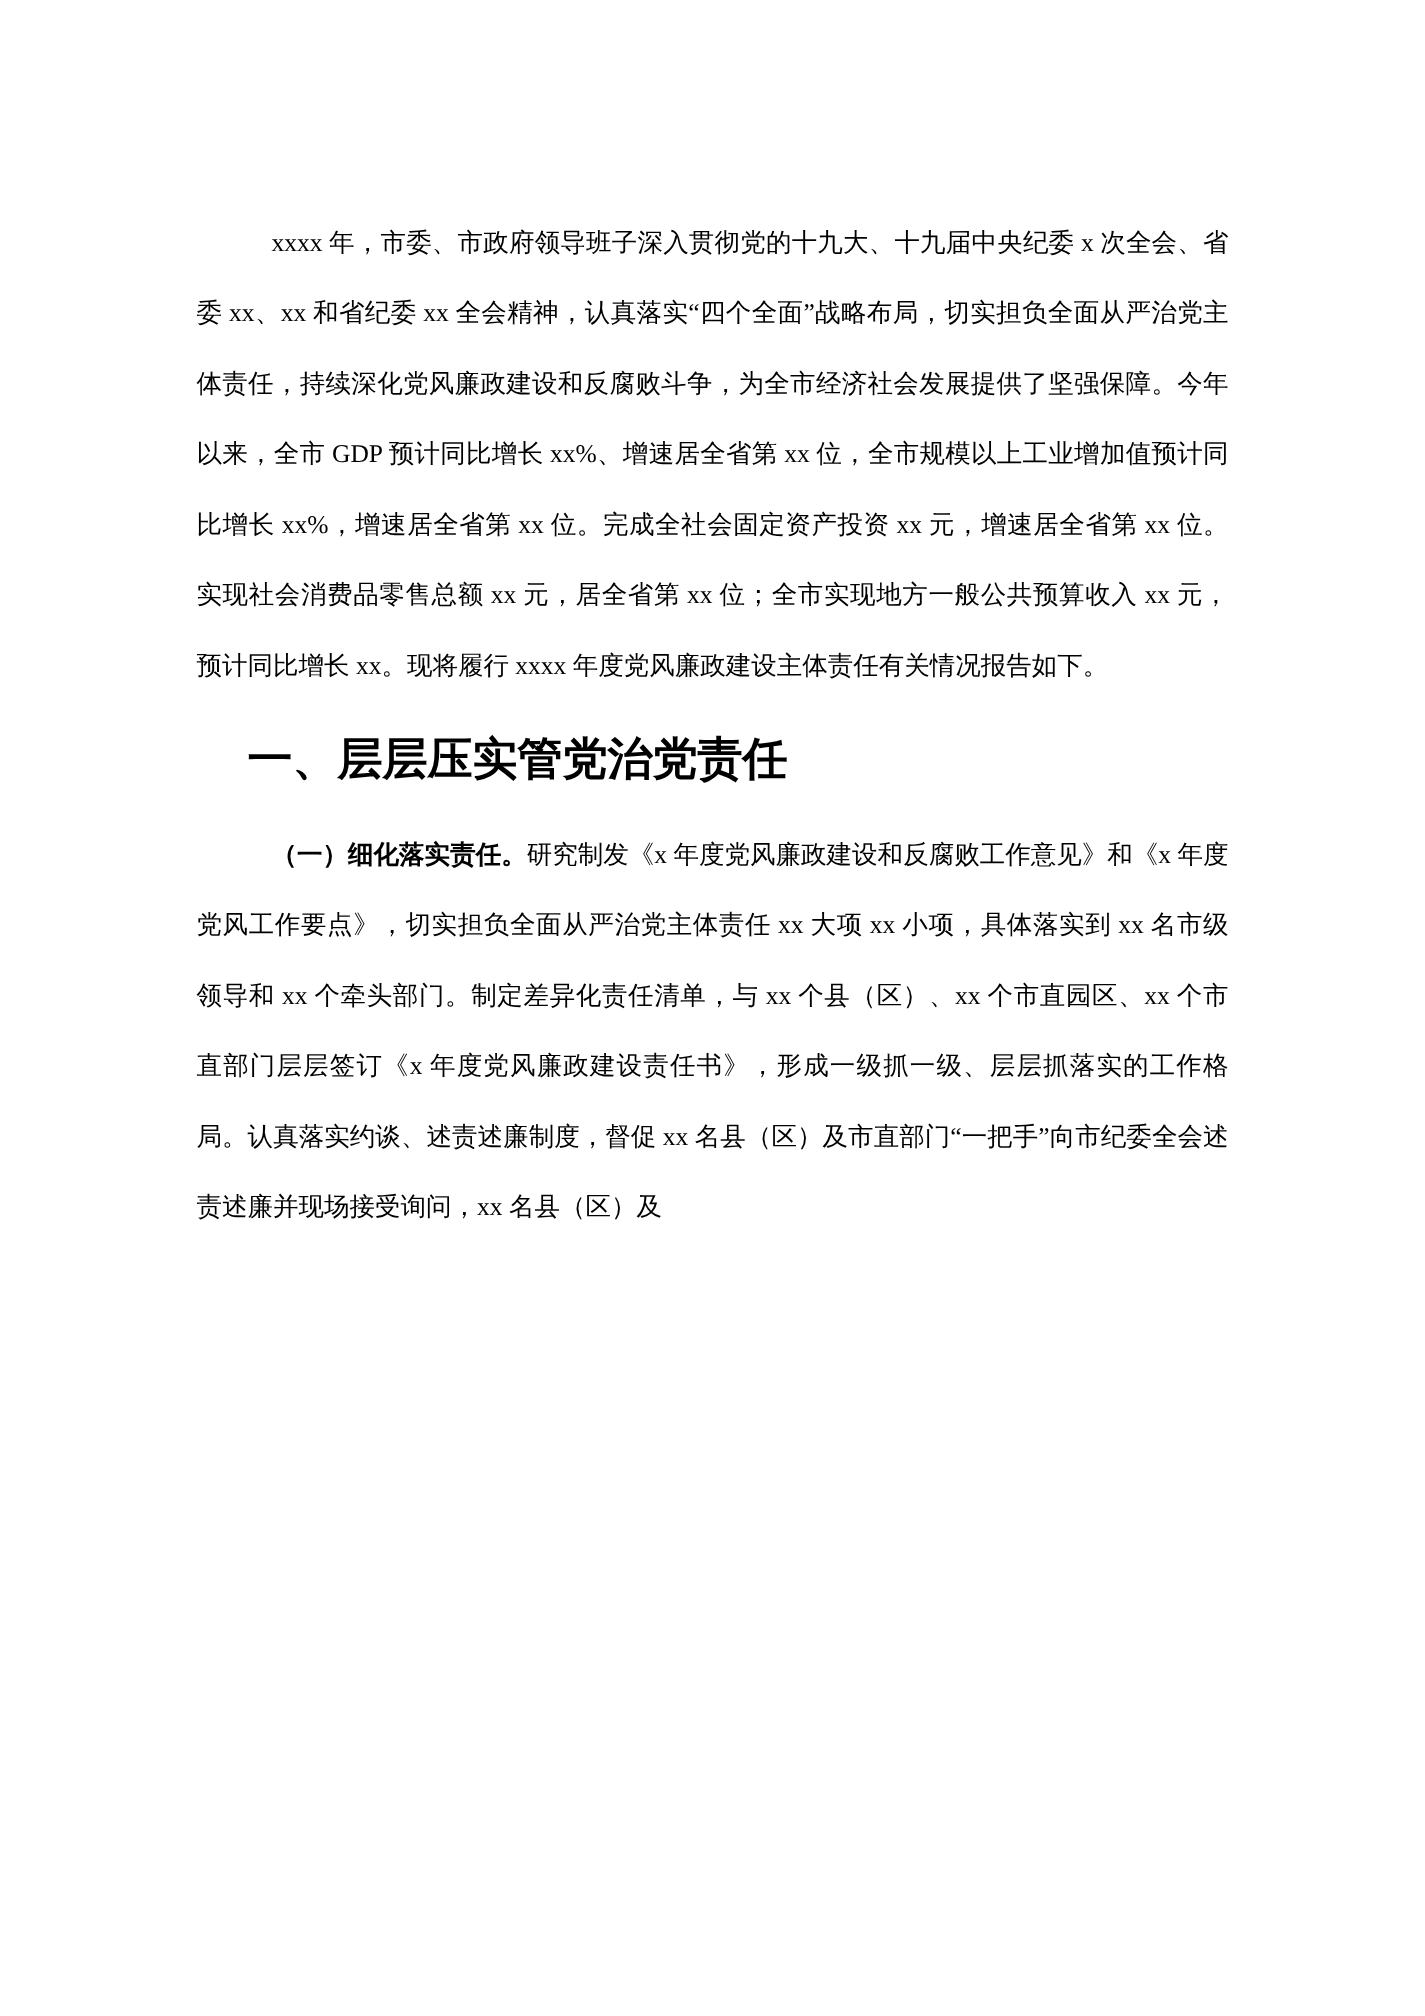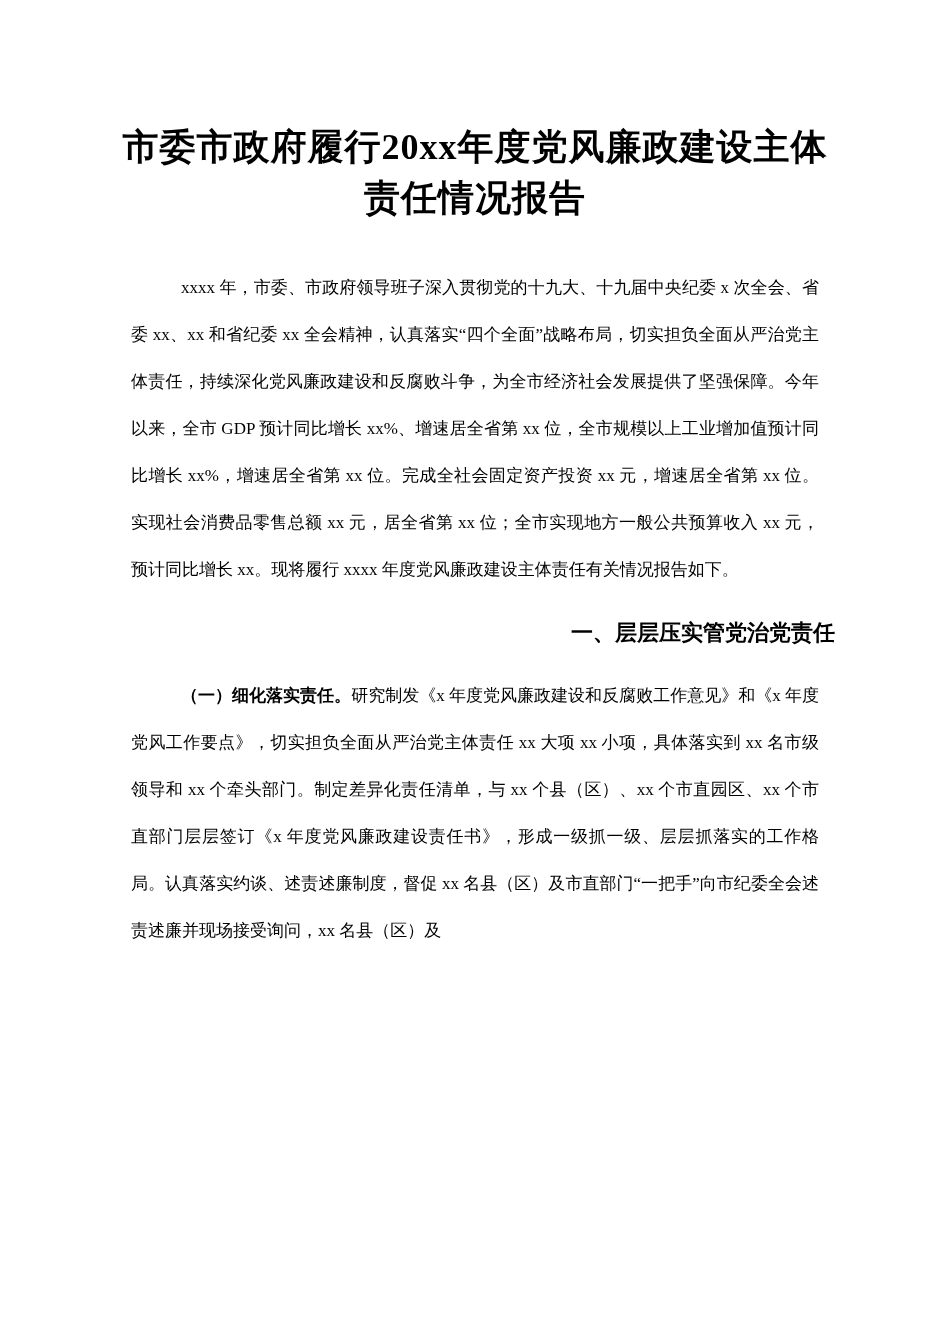--- a/index.html
+++ b/index.html
@@ -37,40 +37,35 @@
     margin: 16px;
     font-size: 17px;
     line-height: 47px;
     text-align: justify;
     text-indent: 50px;
     font-family: "Liberation Serif", "DejaVu Serif", serif;
     word-break: break-all;
   }
   p.section-heading {
     margin: 0;
-    font-size: 22px;
+    font-size: 30px;
     line-height: 47px;
     font-weight: bold;
     text-indent: 50px;
     font-family: "Liberation Sans", "DejaVu Sans", sans-serif;
-    text-align: right;
   }
   .para-lead {
     font-weight: bold;
   }
 </style>
 </head>
 <body>
 
 <div class="page">
 
-  <h1 class="doc-title">
-    <span class="title-line">市委市政府履行20xx年度党风廉政建设主体</span>
-    <span class="title-line">责任情况报告</span>
-  </h1>
 
   <p class="body-para"><span class="para-lead"></span><span>xxxx 年，市委、市政府领导班子深入贯彻党的十九大、十九届中央纪委 x 次全会、省委 xx、xx 和省纪委 xx 全会精神，认真落实“四个全面”战略布局，切实担负全面从严治党主体责任，持续深化党风廉政建设和反腐败斗争，为全市经济社会发展提供了坚强保障。今年以来，全市 GDP 预计同比增长 xx%、增速居全省第 xx 位，全市规模以上工业增加值预计同比增长 xx%，增速居全省第 xx 位。完成全社会固定资产投资 xx 元，增速居全省第 xx 位。实现社会消费品零售总额 xx 元，居全省第 xx 位；全市实现地方一般公共预算收入 xx 元，预计同比增长 xx。现将履行 xxxx 年度党风廉政建设主体责任有关情况报告如下。</span></p>
 
   <p class="section-heading"><span>一、层层压实管党治党责任</span></p>
 
   <p class="body-para"><span class="para-lead">（一）细化落实责任。</span><span>研究制发《x 年度党风廉政建设和反腐败工作意见》和《x 年度党风工作要点》，切实担负全面从严治党主体责任 xx 大项 xx 小项，具体落实到 xx 名市级领导和 xx 个牵头部门。制定差异化责任清单，与 xx 个县（区）、xx 个市直园区、xx 个市直部门层层签订《x 年度党风廉政建设责任书》，形成一级抓一级、层层抓落实的工作格局。认真落实约谈、述责述廉制度，督促 xx 名县（区）及市直部门“一把手”向市纪委全会述责述廉并现场接受询问，xx 名县（区）及</span></p>
 
 </div>
 
 </body></html>

